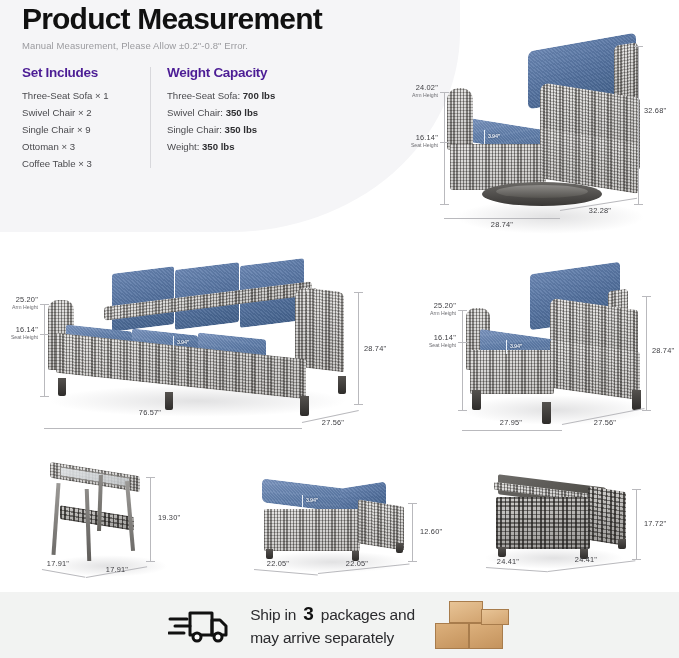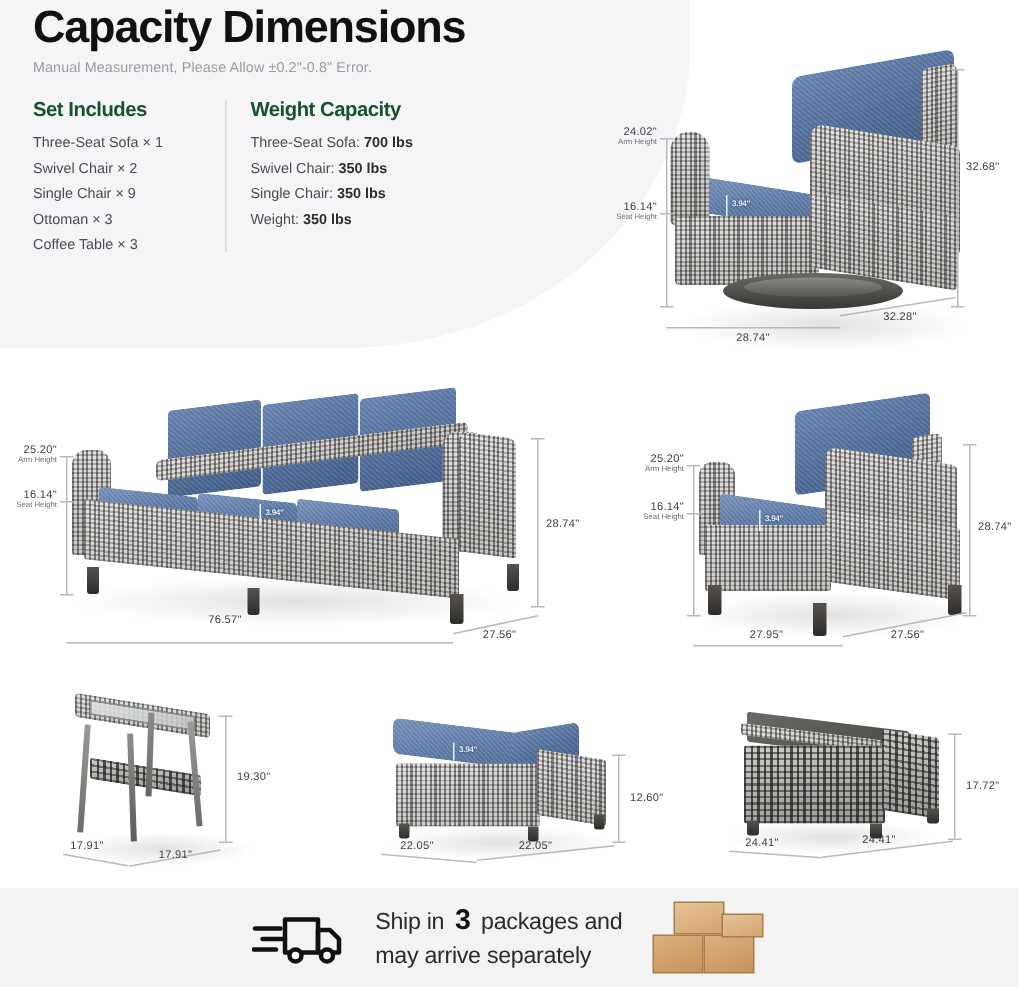--- a/index.html
+++ b/index.html
@@ -22,21 +22,21 @@
   .title {
     font-size: 30px; font-weight: 800; color: #111; letter-spacing: -0.8px;
     line-height: 1.15;
   }
   .subtitle { font-size: 9.5px; color: #9b9b9f; margin-top: 3px; letter-spacing: .1px; }
 
   .cols { display: flex; margin-top: 14px; }
   .col-left { width: 128px; }
   .divider { width: 1px; background: #d8d8dc; margin: 2px 16px 4px 0; }
   .col-right { width: 230px; }
-  .col-title { font-size: 13.5px; font-weight: 800; color: #14532d; letter-spacing: -.3px; }
+  .col-title { font-size: 13.5px; font-weight: 800; color: #4c1d95; letter-spacing: -.3px; }
   .col-list { margin-top: 7px; }
   .col-list li {
     list-style: none; font-size: 9.6px; color: #4a4a4e;
     line-height: 1.78; white-space: nowrap;
   }
   .col-list li b { font-weight: 700; color: #2d2d30; }
 
   
   .panel { position: absolute; }
   .fig { position: absolute; }
@@ -113,21 +113,21 @@
   .box { background: linear-gradient(160deg, #dcb07c, #c4935d); border: 1px solid #a87c4c; position: absolute; }
   .box-lid { background: linear-gradient(160deg, #e8c496, #d2a470); position: absolute; border: 1px solid #a87c4c; }
 </style>
 </head>
 <body>
 
 <div class="sheet">
 
   <div class="header-bg"></div>
   <div class="header">
-    <div class="title">Capacity Dimensions</div>
+    <div class="title">Product Measurement</div>
     <div class="subtitle">Manual Measurement, Please Allow ±0.2"-0.8" Error.</div>
 
     <div class="cols">
       <div class="col-left">
         <div class="col-title">Set Includes</div>
         <ul class="col-list">
           <li>Three-Seat Sofa × 1</li>
           <li>Swivel Chair × 2</li>
           <li>Single Chair × 9</li>
           <li>Ottoman × 3</li>

